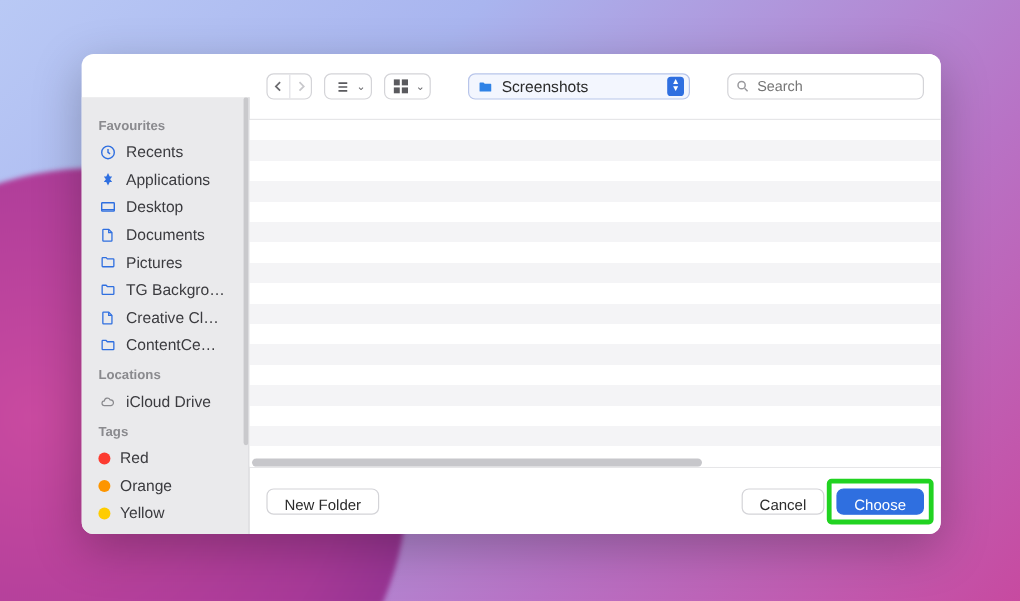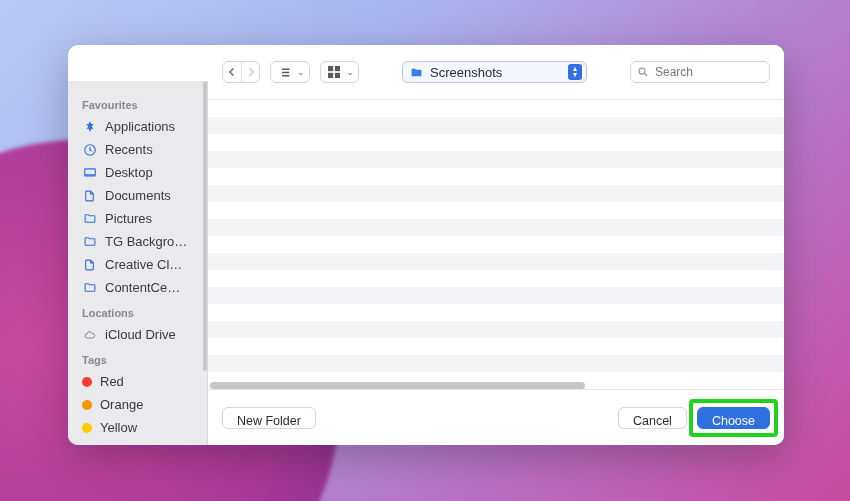--- a/index.html
+++ b/index.html
@@ -92,21 +92,21 @@
   .path-pop .folder-ic { color:#2f82e6; }
   .path-pop .pop-arrows {
     width:14px; height:16px; border-radius:3px;
     background:#2f6fe0;
     display:flex; flex-direction:column; align-items:center; justify-content:center;
     color:#fff; font-size:7px; line-height:6px;
     margin-left:auto;
   }
   .search-wrap {
     display:flex; align-items:center; gap:6px;
-    height:22px; width:140px;
+    height:22px; width:164px;
     border:1px solid #d4d4d8; border-radius:6px;
     padding:0 6px;
     color:#9a9a9e;
   }
   .search-wrap input {
     border:none; outline:none; width:100%; font-size:12px; background:transparent;
   }
   
   .filelist {
     flex:1; position:relative; overflow:hidden;
@@ -152,34 +152,34 @@
 
 <div class="window">
 
   <div class="sidebar">
     <div class="sidebar-scroll"></div>
 
     <div class="section-header">Favourites</div>
 
     <div class="side-item">
       <span class="side-icon">
-        <svg width="14" height="14" viewBox="0 0 24 24" fill="currentColor">
-            <path d="M12 2l2.5 5H18l-3 4 3 4h-3.5L12 20l-2.5-5H6l3-4-3-4h3.5z"></path>
-          </svg>
-      </span>
-      <span>Applications</span>
-    </div>
-    <div class="side-item">
-      <span class="side-icon">
         <svg width="14" height="14" viewBox="0 0 24 24" fill="none" stroke="currentColor" stroke-width="2">
             <circle cx="12" cy="12" r="9"></circle>
             <path d="M12 7v5l3 2"></path>
           </svg>
       </span>
       <span>Recents</span>
+    </div>
+    <div class="side-item">
+      <span class="side-icon">
+        <svg width="14" height="14" viewBox="0 0 24 24" fill="currentColor">
+            <path d="M12 2l2.5 5H18l-3 4 3 4h-3.5L12 20l-2.5-5H6l3-4-3-4h3.5z"></path>
+          </svg>
+      </span>
+      <span>Applications</span>
     </div>
     <div class="side-item">
       <span class="side-icon">
         <svg width="14" height="14" viewBox="0 0 24 24" fill="none" stroke="currentColor" stroke-width="2">
             <rect x="3" y="5" width="18" height="12" rx="1"></rect>
             <path d="M3 15h18"></path>
           </svg>
       </span>
       <span>Desktop</span>
     </div>

